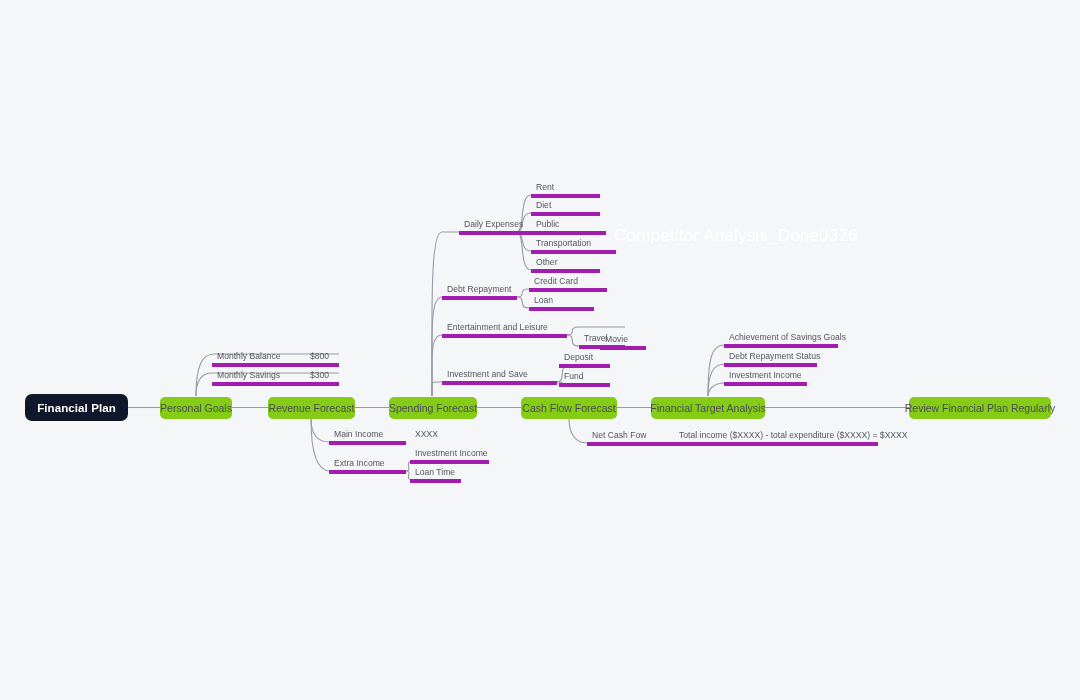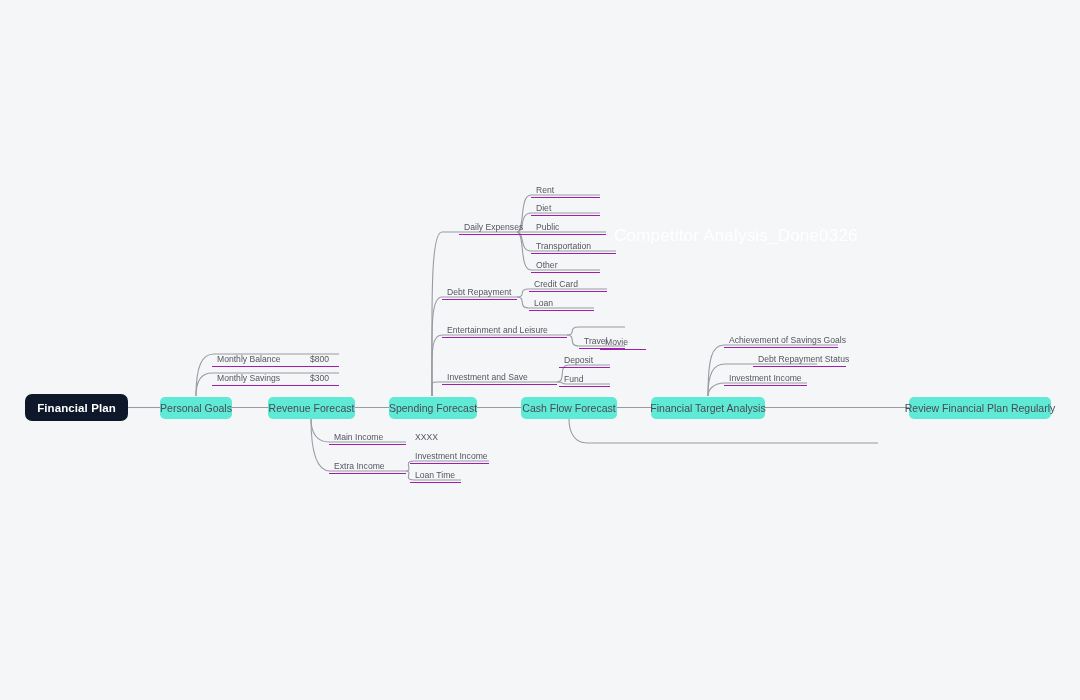--- a/index.html
+++ b/index.html
@@ -54,35 +54,35 @@
     color: #ffffff;
     font-size: 11.5px;
     font-weight: bold;
     letter-spacing: 0.1px;
     white-space: nowrap;
   }
   
   .pill {
     position: absolute;
     height: 22px;
-    background: #5eead4;
+    background: #84cc16;
     border-radius: 5px;
     display: flex;
     align-items: center;
     justify-content: center;
     color: #4a4a55;
     font-size: 10.5px;
     white-space: nowrap;
     padding: 0 10px;
     box-sizing: border-box;
   }
   
   .ul {
     position: absolute;
-    border-bottom: 1px solid #a21caf;
+    border-bottom: 4px solid #a21caf;
     box-sizing: border-box;
     height: 15px;
     text-decoration: underline;
   }
   .ul .txt {
     position: absolute;
     left: 5px;
     bottom: 1px;
     font-size: 8.6px;
     color: #55555f;
@@ -242,24 +242,28 @@
     <span class="txt">Travel</span>
   </div>
 
   <div class="ul" style="left:559px; top:353px; width:51px;">
     <span class="txt">Deposit</span>
   </div>
   <div class="ul" style="left:559px; top:372px; width:51px;">
     <span class="txt">Fund</span>
   </div>
 
+  <div class="ul" style="left:587px; top:431px; width:291px;">
+    <span class="txt">Net Cash Fow</span>
+    <span class="txt val" style="left:92px;">Total income ($XXXX) - total expenditure ($XXXX) = $XXXX</span>
+  </div>
 
   <div class="ul" style="left:724px; top:333px; width:114px;">
     <span class="txt">Achievement of Savings Goals</span>
   </div>
-  <div class="ul" style="left:724px; top:352px; width:93px;margin-left:29px;">
+  <div class="ul" style="left:724px; top:352px; width:93px;">
     <span class="txt">Debt Repayment Status</span>
   </div>
   <div class="ul" style="left:724px; top:371px; width:83px;">
     <span class="txt">Investment Income</span>
   </div>
 
 </div>
 
 </body></html>

